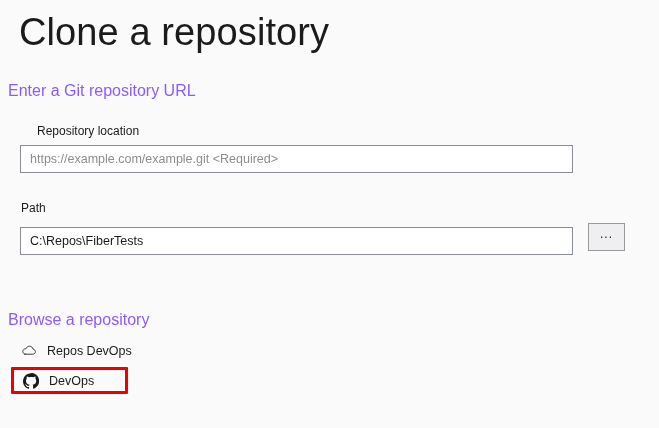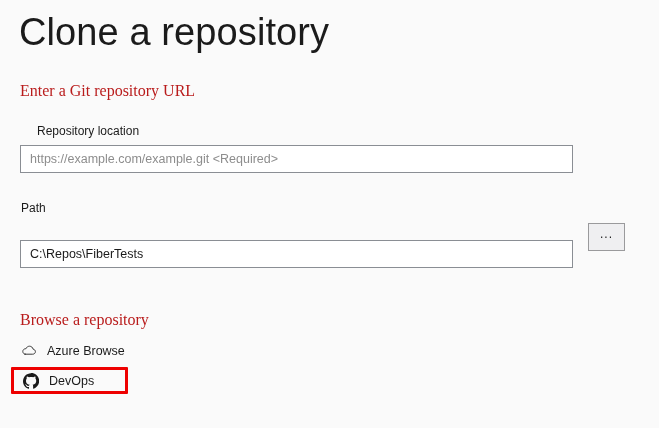--- a/index.html
+++ b/index.html
@@ -32,27 +32,26 @@
     font-weight: 400;
     line-height: 40px;
     letter-spacing: 0.1px;
     color: #1b1b1b;
     white-space: nowrap;
   }
 
   
   .section-heading {
     position: absolute;
-    left: 20px;
+    left: 8px;
     font-size: 16px;
     font-weight: 400;
     line-height: 22px;
-    color: #b91c1c;
-    white-space: nowrap;
-    font-family: Liberation Serif, serif;
+    color: #8b5cf6;
+    white-space: nowrap;
   }
   #url-section-heading { top: 80px; }
   #browse-section-heading { top: 309px; }
 
   
   .field-label {
     position: absolute;
     left: 21px;
     font-size: 12px;
     font-weight: 400;
@@ -78,21 +77,21 @@
     line-height: 26px;
     color: #1b1b1b;
     padding: 0 9px;
     outline: none;
   }
   .text-input::placeholder {
     color: #8d8d8d;
     opacity: 1;
   }
   #repo-location-input { top: 145px; }
-  #path-input { top: 240px; }
+  #path-input { top: 227px; }
 
   
   .browse-button {
     position: absolute;
     left: 588px;
     top: 223px;
     width: 37px;
     height: 28px;
     box-sizing: border-box;
     background: #efeff1;
@@ -177,21 +176,21 @@
   </button>
 
   <div class="section-heading" id="browse-section-heading">Browse a repository</div>
 
   <div class="provider-row" id="provider-azure-devops">
     <span class="provider-icon">
       <svg width="18" height="18" viewBox="0 0 18 18" aria-hidden="true">
         <path d="M4.6 12.2h8.1c1.5 0 2.7-1.1 2.7-2.5 0-1.3-1.0-2.4-2.3-2.5-0.3-1.7-1.8-3.0-3.6-3.0-1.6 0-3.0 1.0-3.5 2.5-0.1 0-0.2 0-0.3 0-1.6 0-2.9 1.2-2.9 2.8 0 1.5 1.3 2.7 2.8 2.7z" fill="none" stroke="#3b3b3b" stroke-width="1"></path>
       </svg>
     </span>
-    <span class="provider-label">Azure Browse</span>
+    <span class="provider-label">Repos DevOps</span>
   </div>
 
   <div class="provider-row" id="provider-github">
     <span class="provider-icon">
       <svg width="16" height="16" viewBox="0 0 16 16" aria-hidden="true">
         <path d="M8 0.2C3.6 0.2 0 3.8 0 8.2c0 3.5 2.3 6.5 5.5 7.6 0.4 0.1 0.5-0.2 0.5-0.4 0-0.2 0-0.7 0-1.4-2.2 0.5-2.7-1.1-2.7-1.1-0.4-0.9-0.9-1.2-0.9-1.2-0.7-0.5 0.1-0.5 0.1-0.5 0.8 0.1 1.2 0.8 1.2 0.8 0.7 1.2 1.9 0.9 2.4 0.7 0.1-0.5 0.3-0.9 0.5-1.1-1.8-0.2-3.6-0.9-3.6-3.9 0-0.9 0.3-1.6 0.8-2.1-0.1-0.2-0.4-1 0.1-2.1 0 0 0.7-0.2 2.2 0.8 0.6-0.2 1.3-0.3 2-0.3 0.7 0 1.4 0.1 2 0.3 1.5-1 2.2-0.8 2.2-0.8 0.4 1.1 0.2 1.9 0.1 2.1 0.5 0.6 0.8 1.3 0.8 2.1 0 3.0-1.8 3.7-3.6 3.9 0.3 0.2 0.5 0.7 0.5 1.5 0 1.1 0 2.0 0 2.2 0 0.2 0.1 0.5 0.6 0.4 3.2-1.1 5.5-4.1 5.5-7.6 0-4.4-3.6-8-8-8z" fill="#1b1b1b"></path>
       </svg>
     </span>
     <span class="provider-label">DevOps</span>
   </div>

